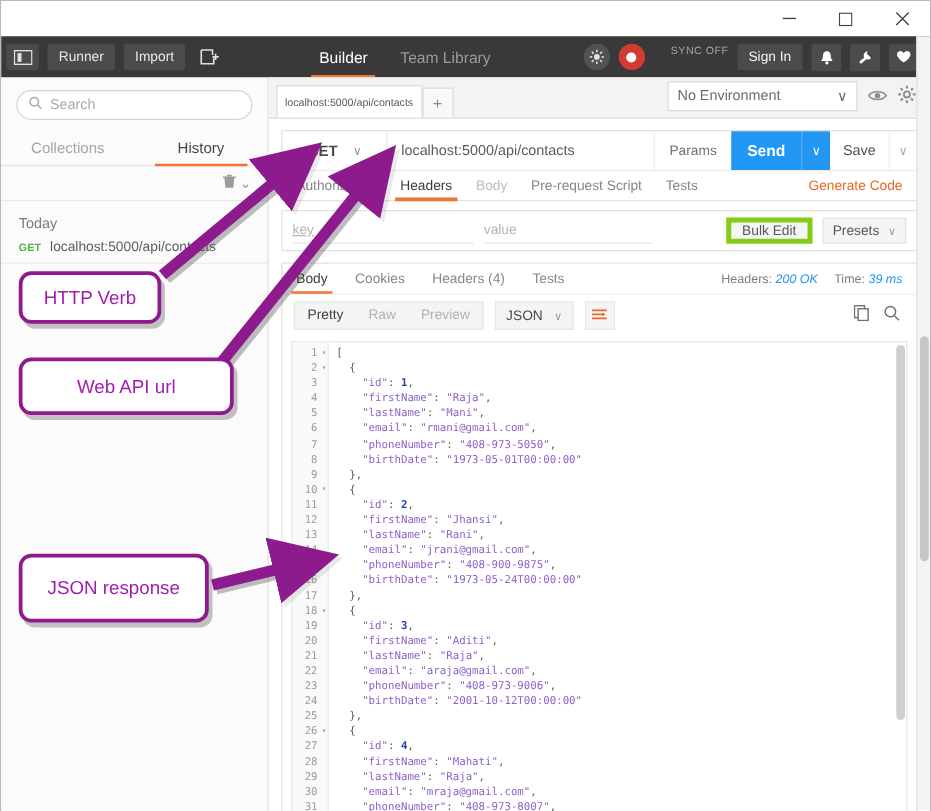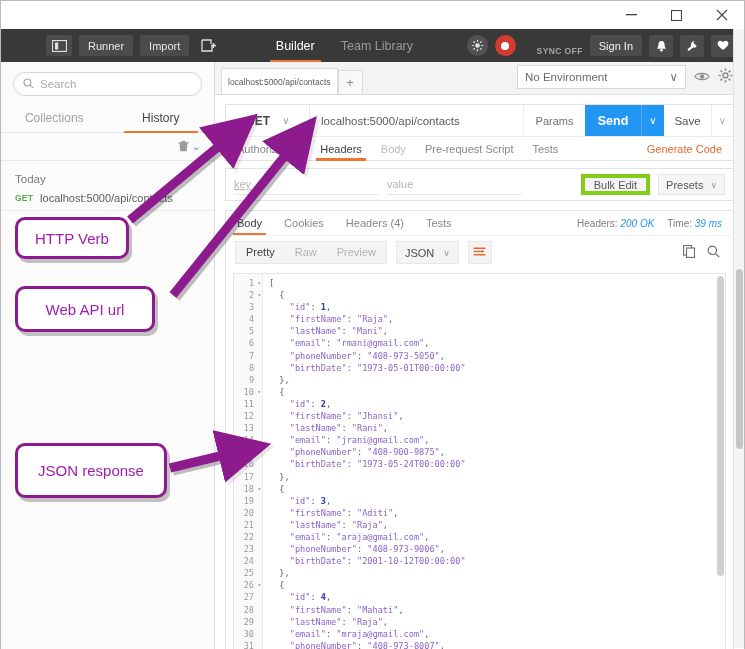--- a/index.html
+++ b/index.html
@@ -30,21 +30,21 @@
   }
   .wbtn svg { display: block; }
 
   
   .apptoolbar {
     position: absolute; left: 0; top: 28px;
     width: 743px; height: 33px;
     background: #393939;
     display: flex; align-items: center;
   }
-  .tb-left { display: flex; align-items: flex-start; padding-left: 21px; gap: 7px; margin-left: 24px; }
+  .tb-left { display: flex; align-items: flex-start; padding-left: 4px; gap: 7px; }
   .icon-sq {
     width: 26px; height: 21px; border-radius: 2px;
     background: #4b4b4b;
     display: flex; align-items: center; justify-content: center;
   }
   .tb-btn {
     height: 21px; padding: 0 9px; border-radius: 2px;
     background: #4b4b4b; color: #e8e8e8;
     font-size: 11px; display: flex; align-items: center;
   }
@@ -64,21 +64,21 @@
   .navtab.active::after {
     content: ""; position: absolute; left: -6px; right: -6px; bottom: 0;
     height: 2.5px; background: #f07530;
   }
   .tb-right { display: flex; align-items: center; gap: 7px; padding-right: 9px; }
   .circ-icon {
     width: 21px; height: 21px; border-radius: 50%;
     background: #525252;
     display: flex; align-items: center; justify-content: center;
   }
-  .sync-wrap { display: flex; align-items: flex-end; gap: 21px; font-weight: bold; }
+  .sync-wrap { display: flex; align-items: flex-start; gap: 21px; }
   .sync-dot {
     width: 21px; height: 21px; border-radius: 50%;
     background: #d23b32;
     display: flex; align-items: center; justify-content: center;
   }
   .sync-dot .inner { width: 8px; height: 8px; border-radius: 50%; background: #fff; }
   .sync-label { color: #a5a5a5; font-size: 8.5px; letter-spacing: .4px; }
   .signin {
     height: 21px; padding: 0 9px; border-radius: 2px;
     background: #4b4b4b; color: #f2f2f2; font-size: 11px;
@@ -146,21 +146,21 @@
     height: 24px; width: 25px; background: #f8f8f8;
     border: 1px solid #dcdcdc; border-bottom: none;
     display: flex; align-items: center; justify-content: center;
     color: #8a8a8a; font-size: 13px;
   }
   .env-area {
     margin-left: auto; display: flex; align-items: center; gap: 8px;
     padding: 0 11px 5px 0;
   }
   .env-select {
-    width: 169px; height: 24px; border: 1px solid #d9d9d9; background: #fff;
+    width: 152px; height: 24px; border: 1px solid #d9d9d9; background: #fff;
     display: flex; align-items: center; justify-content: space-between;
     padding: 0 7px; font-size: 11.5px; color: #6b6b6b;
   }
   .env-ic { color: #8d8d8d; font-size: 13px; }
 
   .req-card {
     margin: 9px 10px 0 10px; border: 1px solid #e2e2e2; background: #fff;
   }
   .url-row { display: flex; height: 31px; align-items: stretch; }
   .method-box {
@@ -312,21 +312,21 @@
   
   .anno {
     position: absolute; background: #fff;
     border: 3.5px solid #8d1b8d; border-radius: 10px;
     display: flex; align-items: center; justify-content: center;
     color: #a21caf; font-size: 15px;
     box-shadow: 3px 4px 0 rgba(60,60,60,.30);
     z-index: 40;
   }
   #anno-verb { left: 14px; top: 216px; width: 114px; height: 42px; }
-  #anno-url  { left: 14px; top: 285px; width: 140px; height: 46px; }
+  #anno-url  { left: 14px; top: 285px; width: 172px; height: 46px; }
   #anno-json { left: 14px; top: 442px; width: 152px; height: 55px; }
   .arrows { position: absolute; left: 0; top: 0; width: 745px; height: 649px; z-index: 35; pointer-events: none; }
 </style>
 </head>
 <body>
 
 <div id="app">
 
   <div class="titlebar">
     <div class="wbtn">

